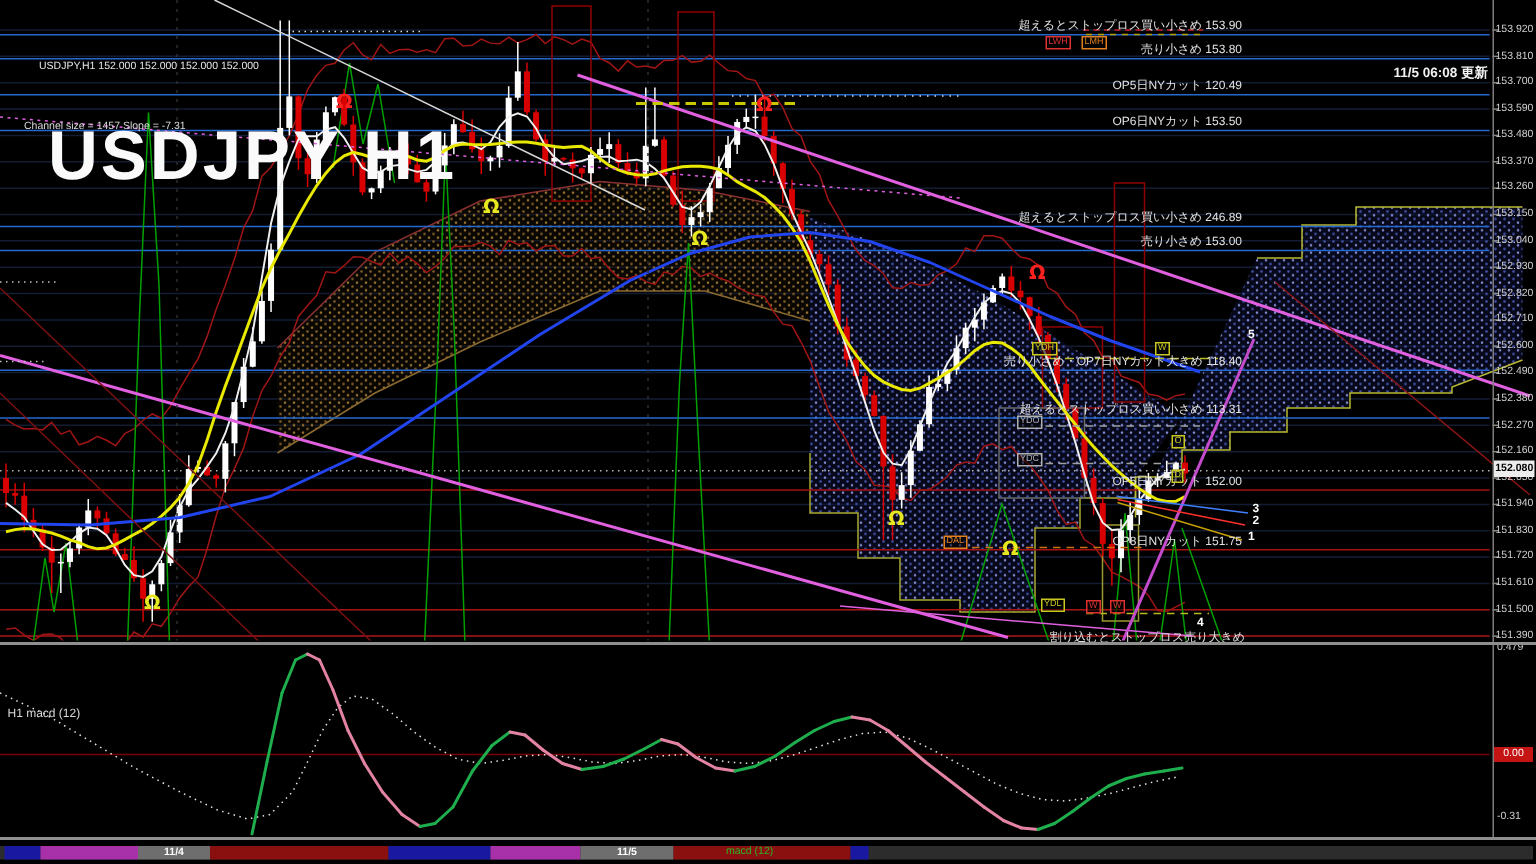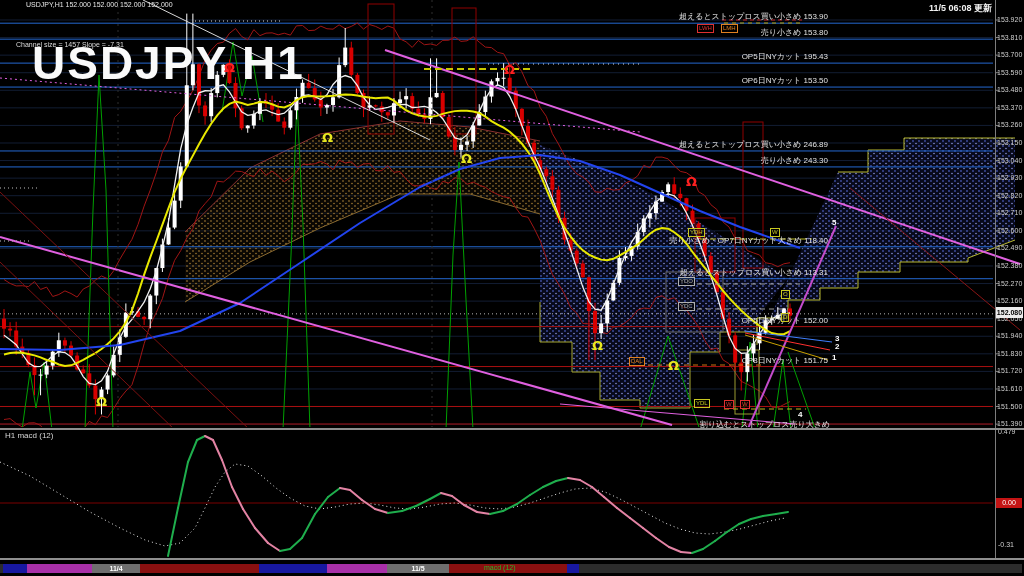--- a/index.html
+++ b/index.html
@@ -1,19 +1,19 @@
 <!DOCTYPE html>
 <html><head>
 <meta charset="utf-8">
 <style>
   html,body{margin:0;padding:0;background:#000;}
   #app{position:relative;width:1024px;height:576px;background:#000;overflow:hidden;
        font-family:"Liberation Sans",sans-serif;}
   #cv{position:absolute;left:0;top:0;z-index:1;}
-  .txt{position:absolute;color:#d8d8d8;white-space:nowrap;z-index:3;}
+  .txt{position:absolute;color:#d8d8d8;white-space:nowrap;z-index:3;margin-top:40px;}
   #symbol-line{left:26px;top:1px;font-size:7px;color:#e6e6e6;}
   #channel-info{left:16px;top:41px;font-size:7px;color:#dcdcdc;}
   #watermark{left:32px;top:36px;font-size:46px;font-weight:600;color:#fafafa;letter-spacing:2px;z-index:2;}
   #update-time{right:32px;top:2px;font-size:9px;font-weight:bold;color:#f2f2f2;}
   #macd-label{left:5px;top:431px;font-size:8px;color:#d8d8d8;}
   .anno{position:absolute;font-size:8px;color:#e2e2e2;z-index:3;}
   #annos{position:absolute;left:0;top:0;width:1024px;height:444px;overflow:hidden;z-index:3;}
   .tagbox{position:absolute;font-size:6px;line-height:7px;padding:0 1px;background:rgba(0,0,0,.55);
           border:1px solid;z-index:3;}
   .fanlab{position:absolute;font-size:8px;font-weight:bold;color:#fff;z-index:3;}
@@ -513,24 +513,24 @@
   </svg>
 
   <div id="symbol-line" class="txt">USDJPY,H1  152.000 152.000 152.000 152.000</div>
   <div id="channel-info" class="txt">Channel size = 1457  Slope = -7.31</div>
   <div id="update-time" class="txt">11/5 06:08 更新</div>
   <div id="macd-label" class="txt">H1  macd (12)</div>
 
   <div id="annos">
       <div class="anno" style="right: 196px; top: 11.194px;">超えるとストップロス買い小さめ 153.90</div>
       <div class="anno" style="right: 196px; top: 27.164px;">売り小さめ 153.80</div>
-      <div class="anno" style="right: 196px; top: 51.119px;">OP5日NYカット 195.43</div>
+      <div class="anno" style="right: 196px; top: 51.119px;">OP5日NYカット 120.49</div>
       <div class="anno" style="right: 196px; top: 75.074px;">OP6日NYカット 153.50</div>
       <div class="anno" style="right: 196px; top: 138.954px;">超えるとストップロス買い小さめ 246.89</div>
-      <div class="anno" style="right: 196px; top: 154.924px;">売り小さめ 243.30</div>
+      <div class="anno" style="right: 196px; top: 154.924px;">売り小さめ 153.00</div>
       <div class="anno" style="right: 196px; top: 234.774px;">売り小さめ・OP7日NYカット大きめ 118.40</div>
       <div class="anno" style="right: 196px; top: 266.714px;">超えるとストップロス買い小さめ 113.31</div>
       <div class="anno" style="right: 196px; top: 314.624px;">OP5日NYカット 152.00</div>
       <div class="anno" style="right: 196px; top: 354.549px;">OP8日NYカット 151.75</div>
       <div class="anno" style="right: 194px; top: 419px; text-align: right;">割り込むとストップロス売り大きめ</div>
     </div>
   <div id="tags-c">
       <div class="tagbox" style="left: 697px; top: 24px; color: rgb(224, 48, 48); border-color: rgb(224, 48, 48);">LWH</div>
       <div class="tagbox" style="left: 721px; top: 24px; color: rgb(224, 128, 32); border-color: rgb(224, 128, 32);">LMH</div>
       <div class="tagbox" style="left: 688px; top: 228px; color: rgb(200, 200, 32); border-color: rgb(200, 200, 32);">YDH</div>

